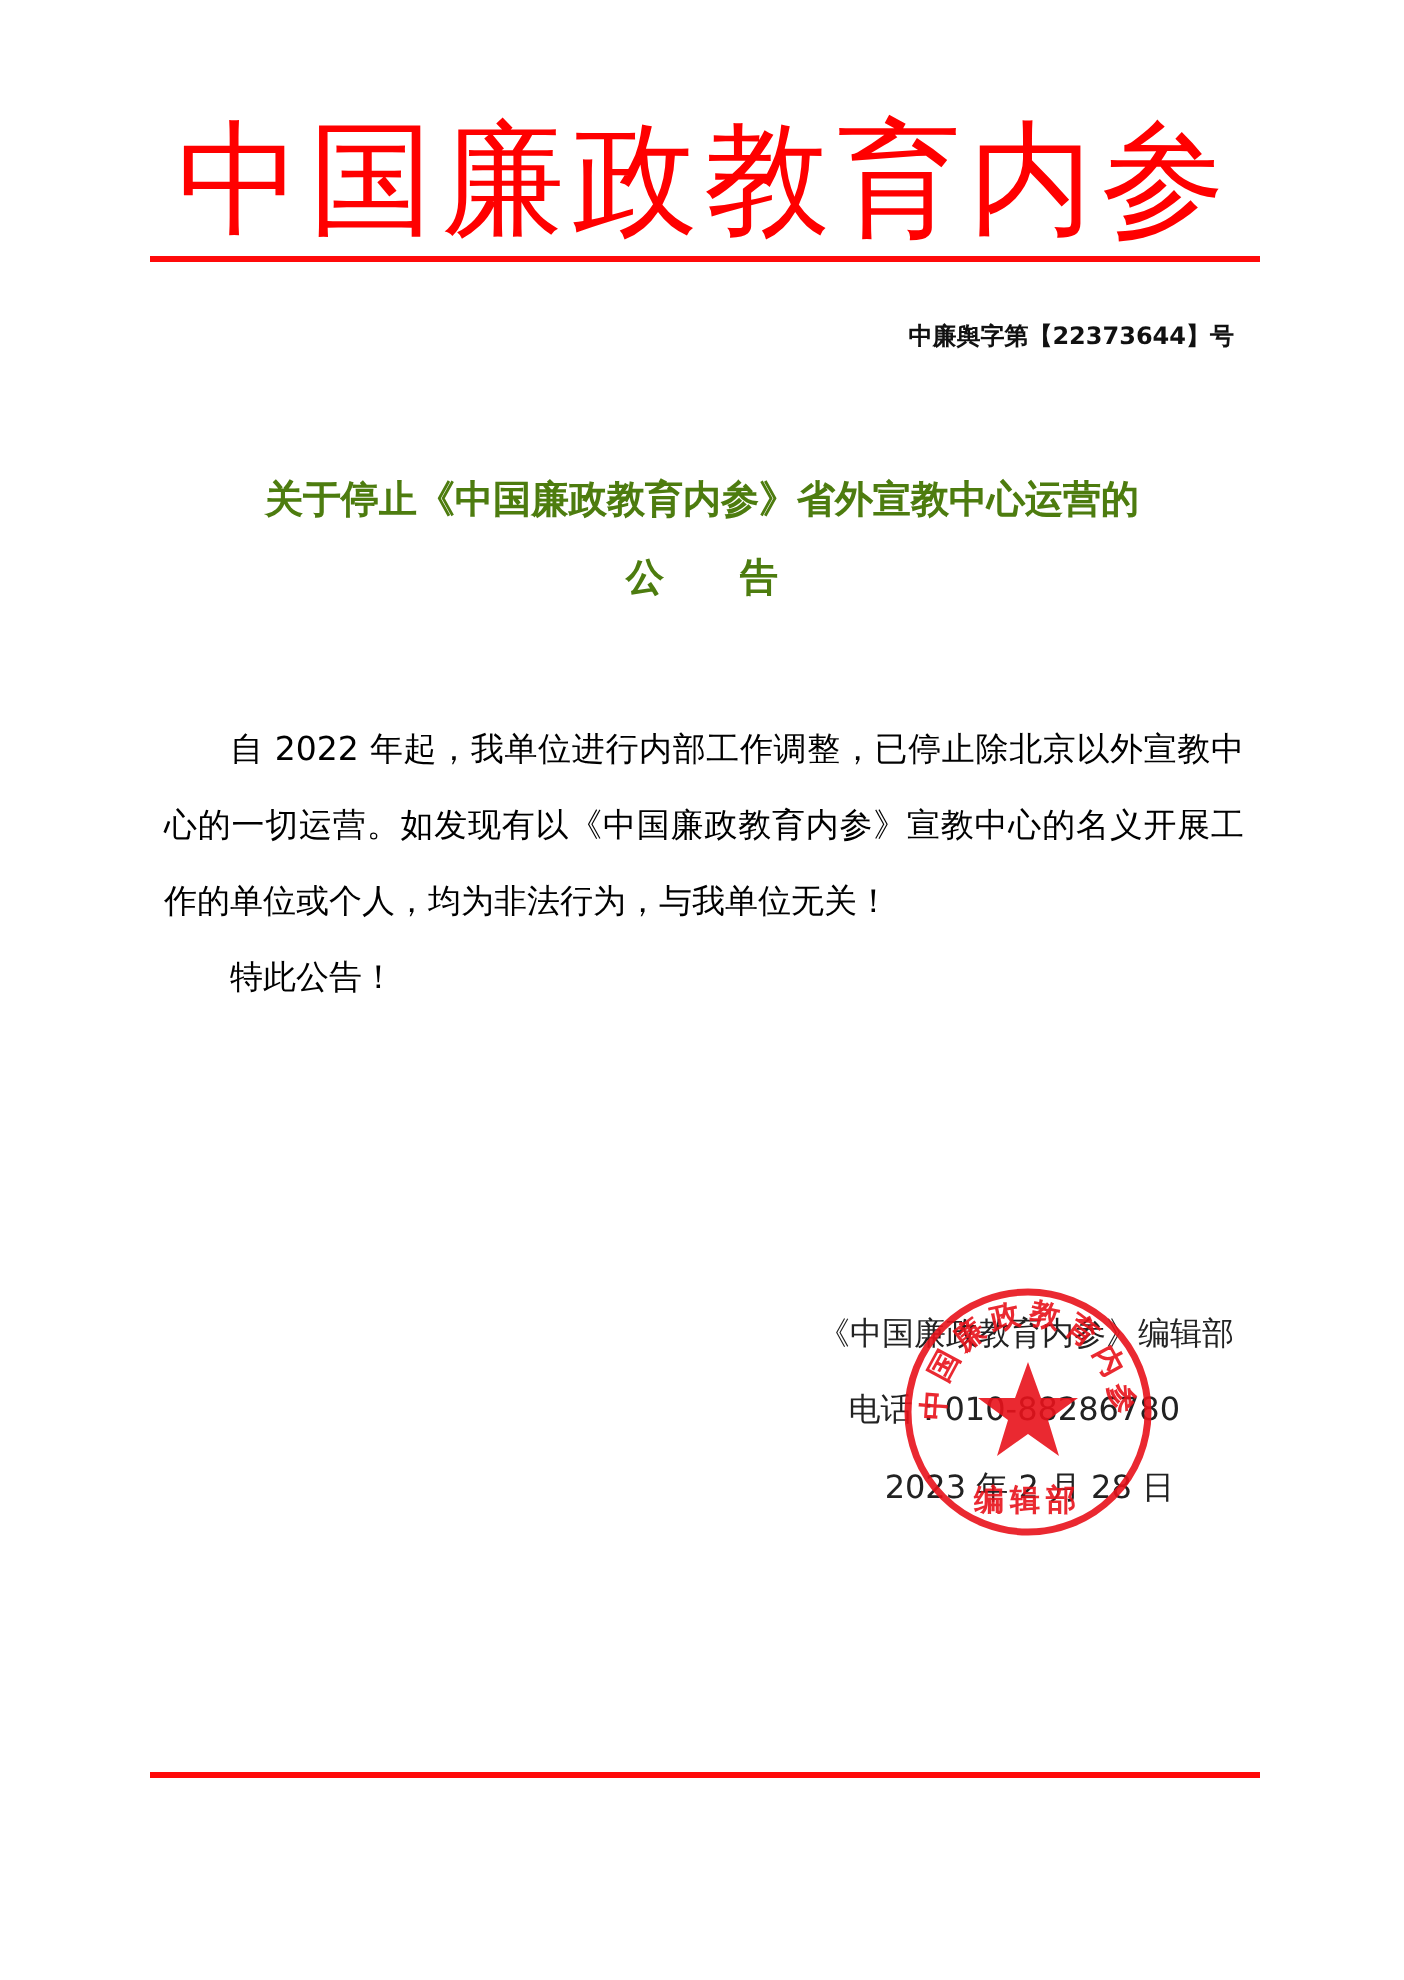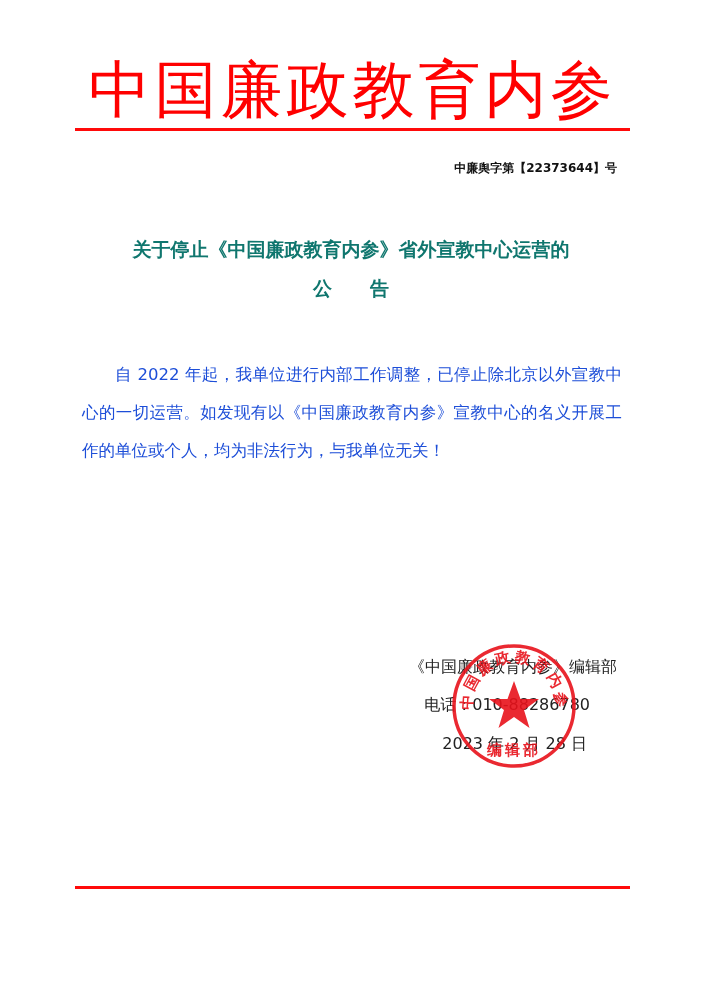--- a/index.html
+++ b/index.html
@@ -48,32 +48,32 @@
       color: #111;
       white-space: nowrap;
     }
     .title {
       position: absolute;
       left: 60px;
       width: 582px;
       text-align: center;
       font-size: 19px;
       font-weight: bold;
-      color: #0f766e;
+      color: #4d7c0f;
       white-space: nowrap;
     }
     .title.line1 { top: 237px; }
     .title.line2 { top: 276px; letter-spacing: 38px; padding-left: 38px; box-sizing: border-box; }
     .body-text {
       position: absolute;
       left: 82px;
       width: 540px;
       font-size: 16.5px;
       line-height: 38px;
-      color: #1d4ed8;
+      color: #000000;
       font-family: "DejaVu Sans", sans-serif;
     }
     .para {
       margin: 0;
       text-indent: 33px;
       text-align: justify;
     }
     .body-text .para1 { }
     .sig {
       position: absolute;
@@ -102,20 +102,21 @@
 <div class="masthead">中国廉政教育内参</div>
 <div class="rule top"></div>
 
 <div class="docno">中廉舆字第【22373644】号</div>
 
 <div class="title line1">关于停止《中国廉政教育内参》省外宣教中心运营的</div>
 <div class="title line2">公告</div>
 
 <div class="body-text" style="top: 356px;">
   <p class="para para1">自 2022 年起，我单位进行内部工作调整，已停止除北京以外宣教中心的一切运营。如发现有以《中国廉政教育内参》宣教中心的名义开展工作的单位或个人，均为非法行为，与我单位无关！</p>
+  <p class="para para2">特此公告！</p>
 </div>
 
 <div class="sig org">《中国廉政教育内参》编辑部</div>
 <div class="sig tel">电话：010-88286780</div>
 <div class="sig date">2023 年 2 月 28 日</div>
 
 <svg class="seal" viewBox="0 0 126 126" xmlns="http://www.w3.org/2000/svg">
   <defs>
     <path id="sealArcTop" d="M 22 70 A 42 42 0 1 1 104 70" fill="none"></path>
     <path id="sealArcBottom" d="M 36 100 A 38 38 0 0 0 90 100" fill="none"></path>

